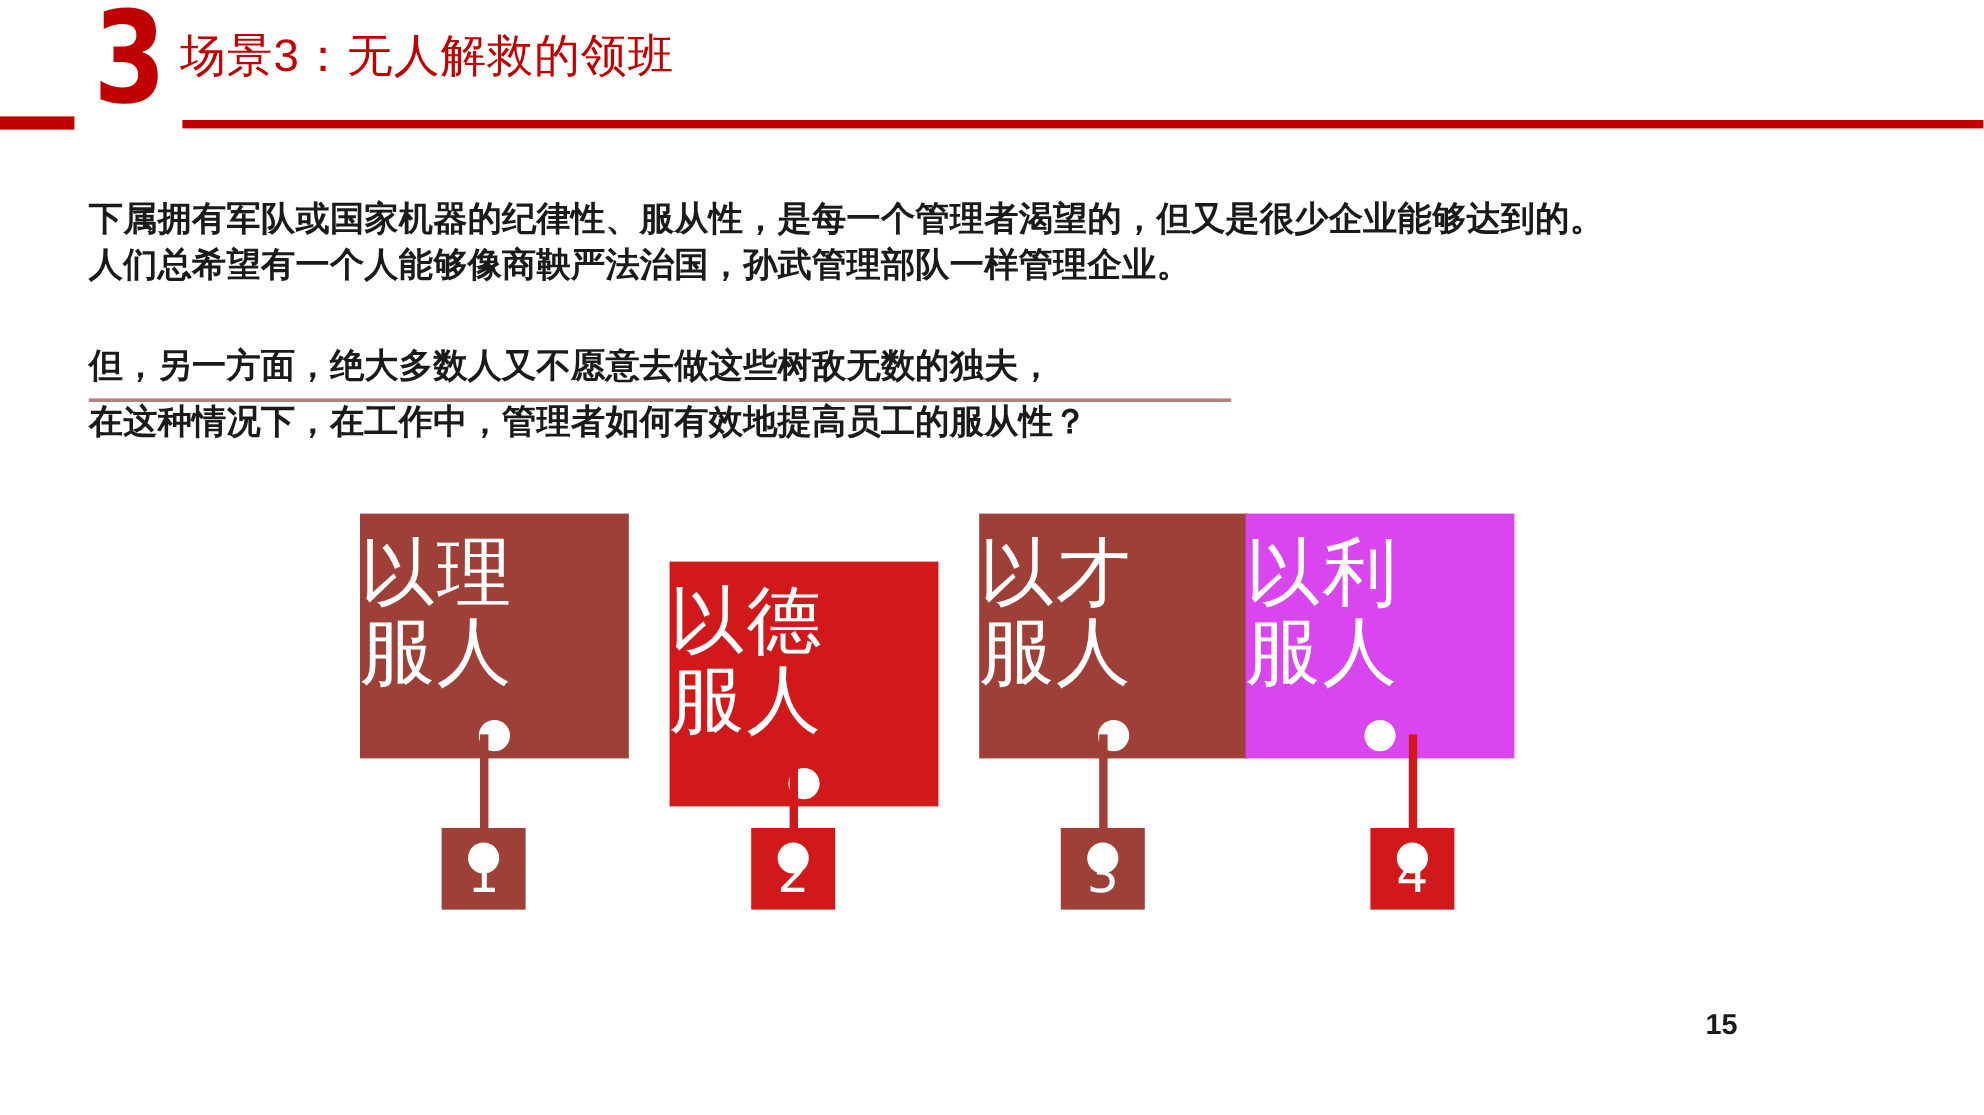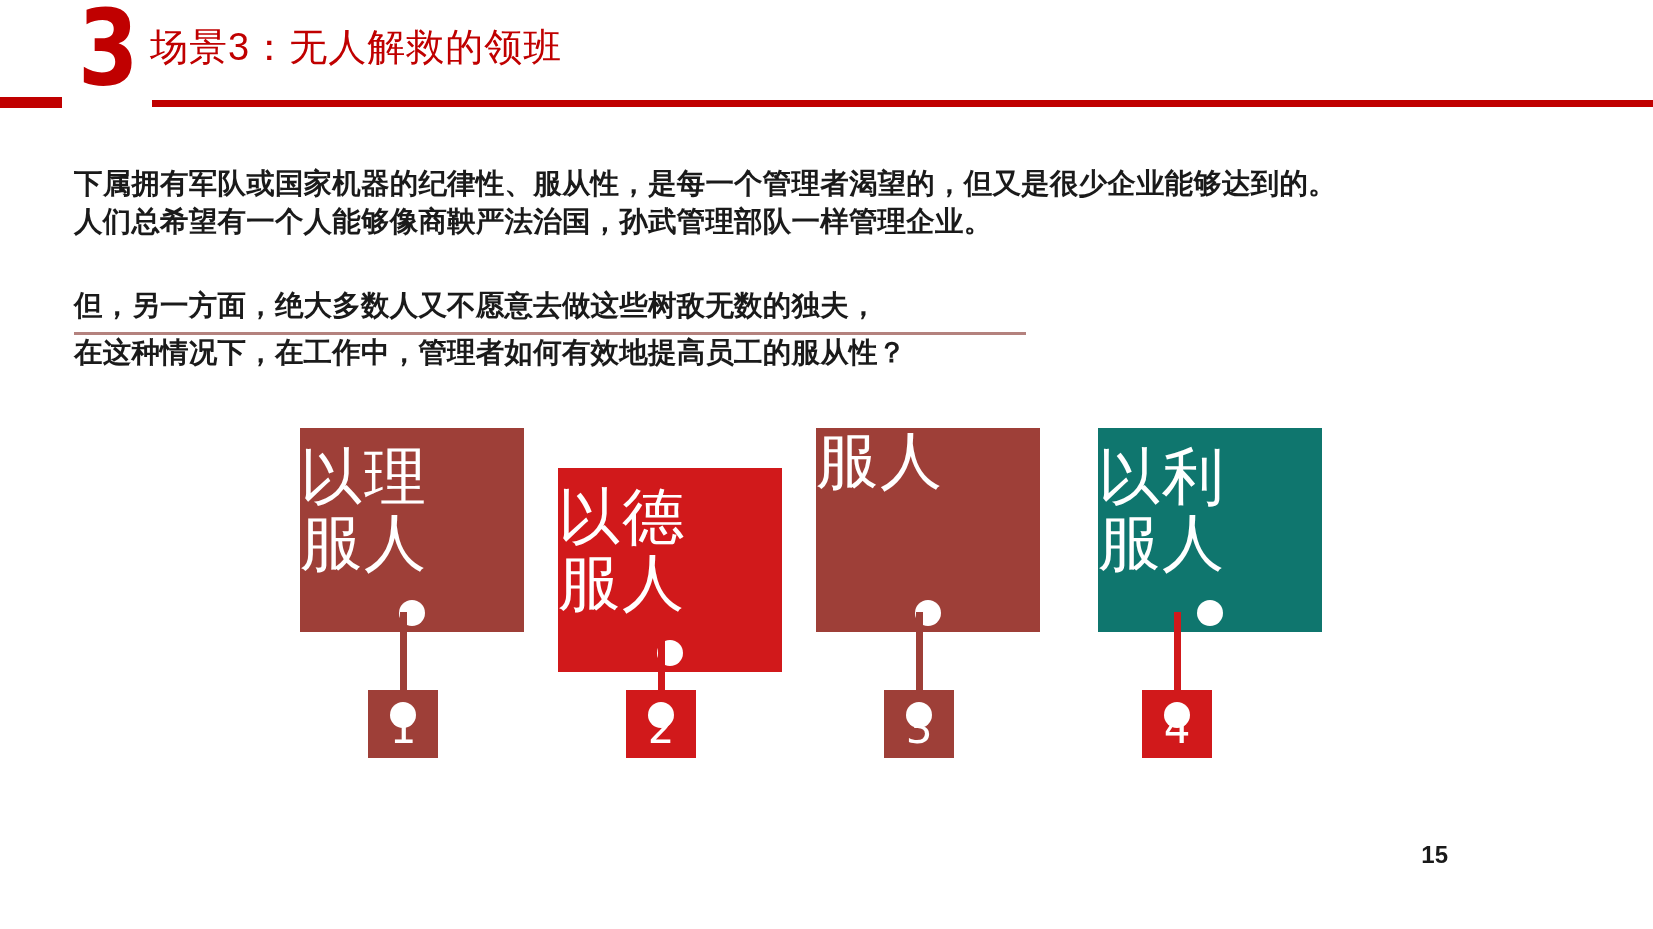--- a/index.html
+++ b/index.html
@@ -147,30 +147,31 @@
     <span class="lbl" style="padding-top:0">服人</span>
     <span class="card-dot"></span>
   </div>
   <div class="connector" style="left: 658px; background: rgb(209, 25, 27);"></div>
   <div class="mini" style="left: 626px; background: rgb(209, 25, 27);">
     <span class="mini-dot"></span>
     <span class="mini-num">2</span>
   </div>
 
   <div class="card" style="left: 816px; background: rgb(158, 63, 56);">
+    <span class="lbl">以才</span>
     <span class="lbl" style="padding-top:0">服人</span>
     <span class="card-dot"></span>
   </div>
   <div class="connector" style="left: 916px; background: rgb(158, 63, 56);"></div>
   <div class="mini" style="left: 884px; background: rgb(158, 63, 56);">
     <span class="mini-dot"></span>
     <span class="mini-num">3</span>
   </div>
 
-  <div class="card" style="left: 1098px; background: #0f766e;">
+  <div class="card" style="left: 1038px; background: #d946ef;">
     <span class="lbl">以利</span>
     <span class="lbl" style="padding-top:0">服人</span>
     <span class="card-dot"></span>
   </div>
   <div class="connector" style="left: 1174px; background: rgb(209, 25, 27);"></div>
   <div class="mini" style="left: 1142px; background: rgb(209, 25, 27);">
     <span class="mini-dot"></span>
     <span class="mini-num">4</span>
   </div>
 

